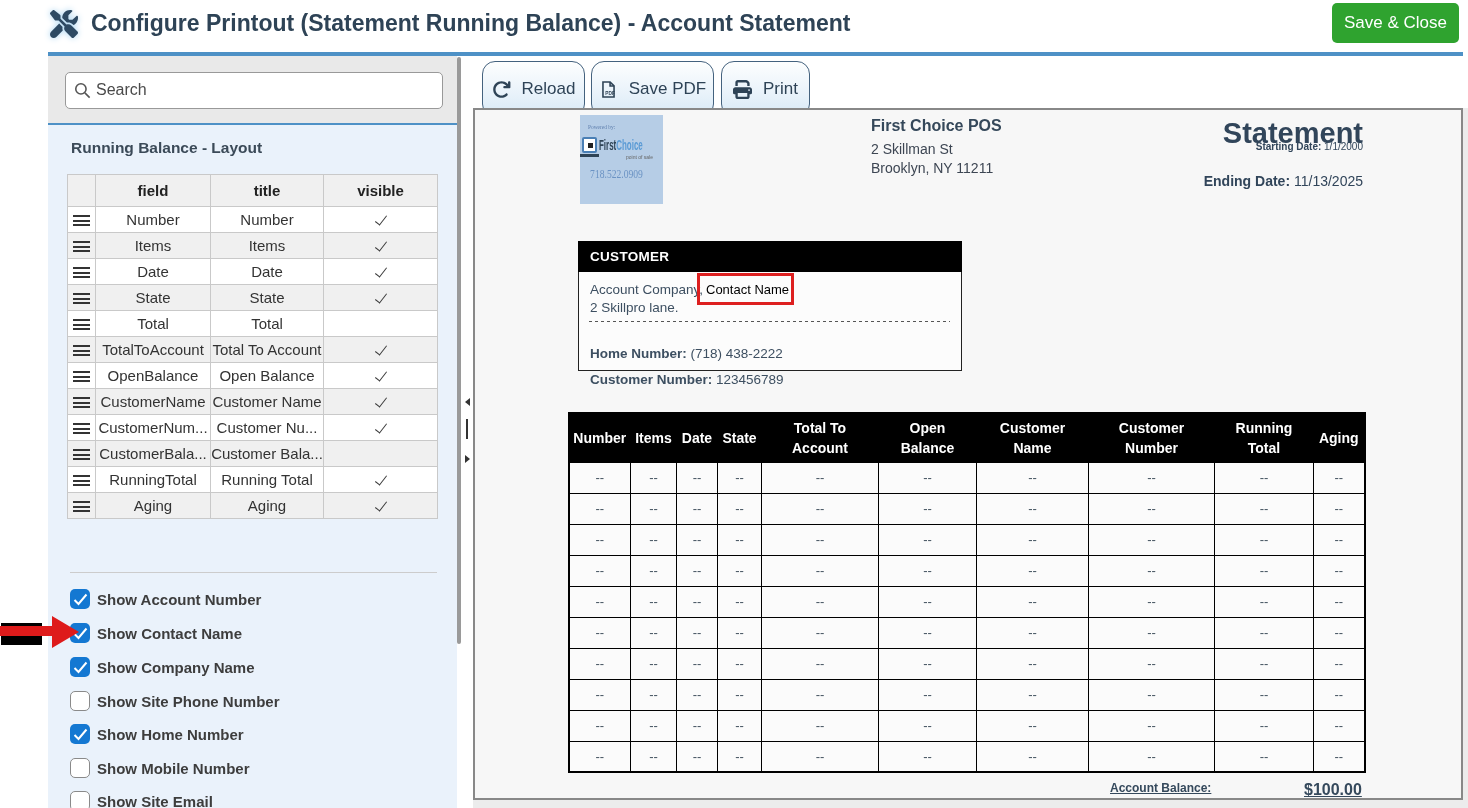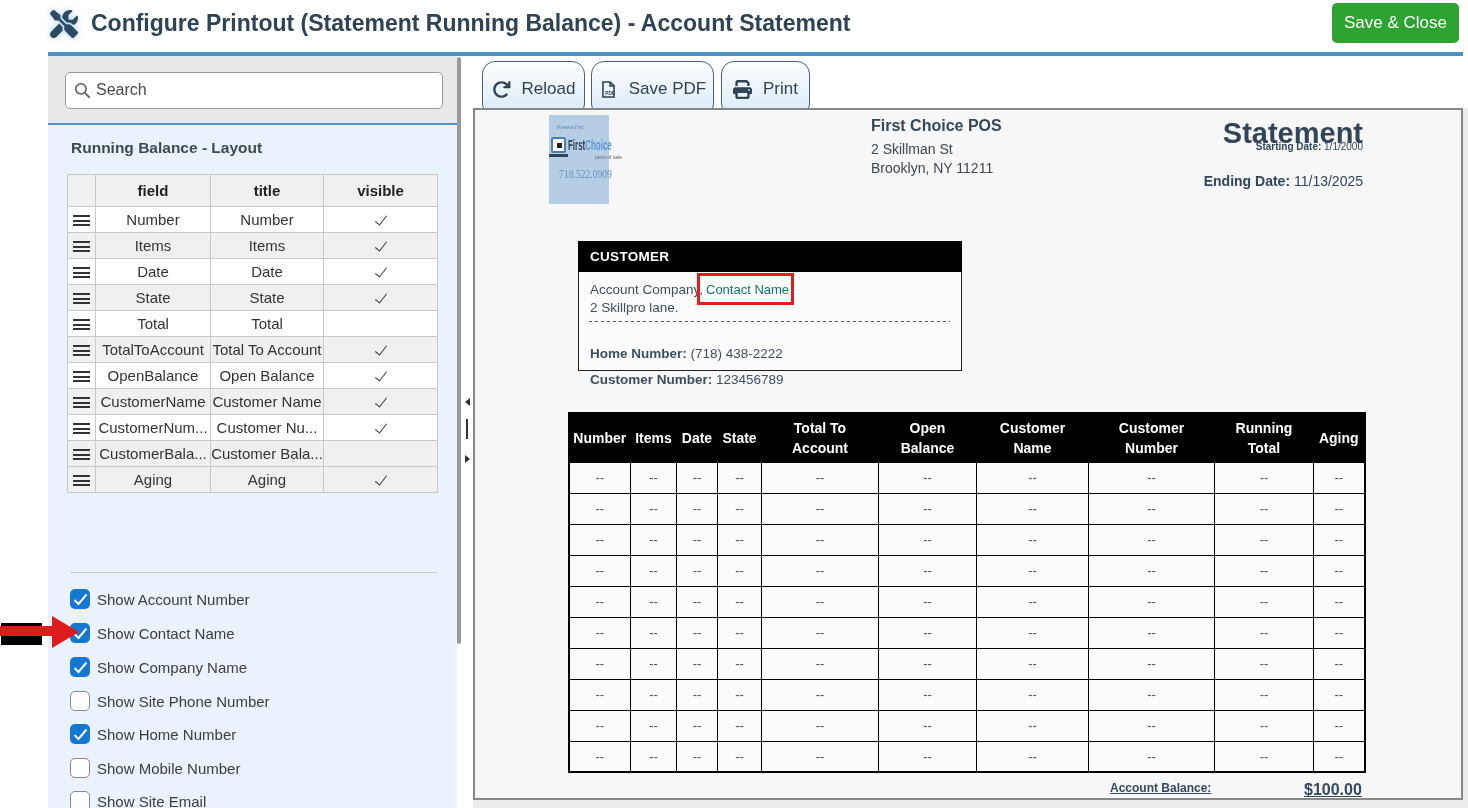--- a/index.html
+++ b/index.html
@@ -31,39 +31,39 @@
 .burger { display:inline-block; width:17px; height:11px; border-top:2px solid #333; border-bottom:2px solid #333; position:relative; top:1px; }
 .burger::after { content:""; position:absolute; left:0; top:2.5px; width:17px; height:2px; background:#333; }
 .chk span.vmark { display:inline-block; width:6px; height:12px; border-right:1.5px solid #3a3a3a; border-bottom:1.5px solid #3a3a3a; transform:rotate(38deg); margin-top:-2px; }
 
 #cbdivider { left:70px; top:572px; width:367px; height:1px; background:#ccc; }
 .cbrow { position:absolute; left:70px; height:22px; }
 .cbbox { position:absolute; left:0; top:0; width:20px; height:20px; border-radius:5px; }
 .cbbox.on { background:#1478d2; }
 .cbbox.off { background:#fff; border:1px solid #8a8a8a; }
 .cbbox.on svg { position:absolute; left:3px; top:4px; }
-.cblabel { position:absolute; left:27px; top:2px; font-size:15px; font-weight:normal; color:#3d3d3d; white-space:nowrap; }
+.cblabel { position:absolute; left:27px; top:2px; font-size:15px; font-weight:bold; color:#3d3d3d; white-space:nowrap; }
 
 #lscroll { left:457px; top:57px; width:4px; height:587px; background:#9a9a9a; border-radius:2px; }
 
 
 #split-left { left:465px; top:398px; width:0; height:0; border-top:4px solid transparent; border-bottom:4px solid transparent; border-right:5px solid #333; }
 #split-bar { left:466px; top:419px; width:2px; height:20px; background:#333; }
 #split-right { left:465px; top:455px; width:0; height:0; border-top:4px solid transparent; border-bottom:4px solid transparent; border-left:5px solid #333; }
 
 
 .tbtn { position:absolute; top:61px; height:56px; border:1px solid #44627e; border-radius:13px; background:linear-gradient(#fdfefe, #e8f2fa 60%, #d8e9f6); color:#2e4356; font-size:17px; display:flex; align-items:center; justify-content:center; gap:11px; }
 #btn-reload { left:482px; width:103px; }
 #btn-savepdf { left:591px; width:123px; }
 #btn-print { left:721px; width:89px; }
 
 
 #preview { left:473px; top:108px; width:990px; height:692px; background:#f7f7f7; border:2px solid #888; }
 
-#logo { left:549px; top:115px; width:60px; height:89px; background:#b6cde6; }
+#logo { left:580px; top:115px; width:83px; height:89px; background:#b6cde6; }
 #pc-name { left:871px; top:117px; font-size:16px; font-weight:bold; color:#35485a; }
 #pc-a1 { left:871px; top:141px; font-size:14px; color:#3d4653; }
 #pc-a2 { left:871px; top:160px; font-size:14px; color:#3d4653; }
 
 #stmt { right:105px; top:117px; font-size:29px; font-weight:bold; color:#31455a; }
 #stmt-d1 { right:105px; top:141px; font-size:10px; color:#31455a; }
 #stmt-d2 { right:105px; top:173px; font-size:14px; color:#31455a; }
 #stmt-d1 b, #stmt-d2 b { font-weight:bold; }
 
 #custbox { left:578px; top:241px; width:384px; height:130px; background:#fcfcfc; border:1px solid #222; }
@@ -175,20 +175,26 @@
         <td>CustomerNum...</td>
         <td>Customer Nu...</td>
         <td class="chk"><span class="vmark"></span></td>
       </tr>
 <tr class="even">
         <td><span class="burger"></span></td>
         <td>CustomerBala...</td>
         <td>Customer Bala...</td>
         <td></td>
       </tr>
+<tr class="odd">
+        <td><span class="burger"></span></td>
+        <td>RunningTotal</td>
+        <td>Running Total</td>
+        <td class="chk"><span class="vmark"></span></td>
+      </tr>
 <tr class="even">
         <td><span class="burger"></span></td>
         <td>Aging</td>
         <td>Aging</td>
         <td class="chk"><span class="vmark"></span></td>
       </tr>
 </tbody>
   </table>
 
 <div id="cbdivider" class="abs"></div>
@@ -281,21 +287,21 @@
 <div id="pc-a1" class="abs">2 Skillman St</div>
 <div id="pc-a2" class="abs">Brooklyn, NY 11211</div>
 
 <div id="stmt" class="abs">Statement</div>
 <div id="stmt-d1" class="abs"><b>Starting Date:</b> 1/1/2000</div>
 <div id="stmt-d2" class="abs"><b>Ending Date:</b> 11/13/2025</div>
 
 <div id="custbox" class="abs"></div>
 <div id="custhdr" class="abs">CUSTOMER</div>
 <div id="cust-line1" class="abs">Account Company,</div>
-<div id="cust-cn" class="abs" style="left:706px; top:282px; font-size:13px; color:#0f766e;">Contact Name</div>
+<div id="cust-cn" class="abs" style="left:706px; top:282px; font-size:13px; color:#000000;">Contact Name</div>
 <div id="cust-line2" class="abs">2 Skillpro lane.</div>
 <div id="cust-dash" class="abs"></div>
 <div id="cust-line3" class="abs"><b>Customer Number:</b> 123456789</div>
 <div id="cust-line4" class="abs"><b>Home Number:</b> (718) 438-2222</div>
 <div id="redbox" class="abs"></div>
 
 <table id="ptable">
 <colgroup>
       <col style="width:62px">
       <col style="width:46px">

